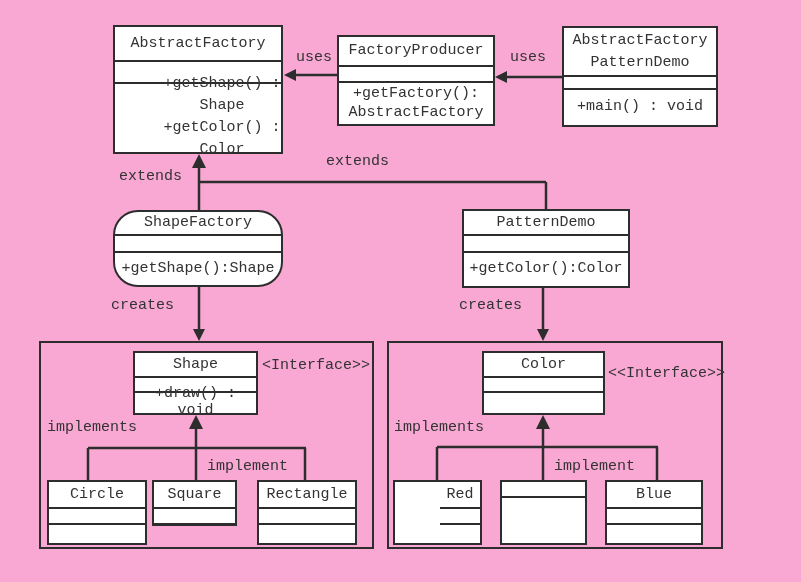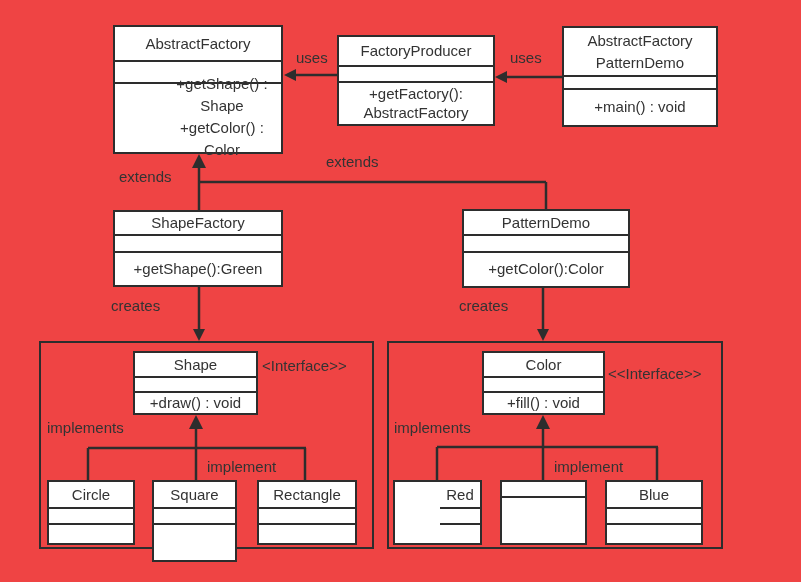--- a/index.html
+++ b/index.html
@@ -1,18 +1,18 @@
 <!DOCTYPE html>
 <html><head>
 <meta charset="utf-8">
 <style>
   html,body { margin:0; padding:0; background:#ffffff; }
   .stage {
-    position:relative; width:801px; height:582px; background:#ef4444;
-    font-family:Liberation Sans, sans-serif; color:#333333; overflow:hidden;
+    position:relative; width:801px; height:582px; background:#f9a8d4;
+    font-family:Liberation Mono, monospace; color:#333333; overflow:hidden;
   }
   .wires { position:absolute; left:0; top:0; }
   .uml-class {
     position:absolute; box-sizing:border-box; background:#ffffff;
     border:2px solid #2d2d2d;
   }
   .cmp { box-sizing:border-box; }
   .cmp.title {
     border-bottom:2px solid #2d2d2d; display:flex; flex-direction:column;
     align-items:center; justify-content:center; font-size:15px; line-height:20px;
@@ -96,25 +96,25 @@
     <div class="cmp title" style="height:49px; line-height:22px;">
       <div>AbstractFactory</div>
       <div>PatternDemo</div>
     </div>
     <div class="cmp empty" style="height:13px"></div>
     <div class="cmp methods" style="height:33px;">
       <div>+main() : void</div>
     </div>
   </div>
 
-  <div class="uml-class" style="left:113px; top:210px; width:170px; height:77px;">
+  <div class="uml-class" style="left:113px; top:210px; width:170px; height:77px;border-radius:25px;">
     <div class="cmp title" style="height:24px">ShapeFactory</div>
     <div class="cmp empty" style="height:17px"></div>
     <div class="cmp methods" style="height:30px;">
-      <div>+getShape():Green</div>
+      <div>+getShape():Shape</div>
     </div>
   </div>
 
   <div class="uml-class" style="left:462px; top:209px; width:168px; height:79px;">
     <div class="cmp title" style="height:25px">PatternDemo</div>
     <div class="cmp empty" style="height:17px"></div>
     <div class="cmp methods" style="height:31px;">
       <div>+getColor():Color</div>
     </div>
   </div>
@@ -124,32 +124,29 @@
     <div class="cmp empty" style="height:15px"></div>
     <div class="cmp methods" style="height:18px;">
       <div>+draw() : void</div>
     </div>
   </div>
   <div class="lbl" style="left:262px; top:357px;">&lt;Interface&gt;&gt;</div>
 
   <div class="uml-class" style="left:482px; top:351px; width:123px; height:64px;">
     <div class="cmp title" style="height:25px">Color</div>
     <div class="cmp empty" style="height:15px"></div>
-    <div class="cmp methods" style="height:18px;">
-      <div>+fill() : void</div>
-    </div>
   </div>
   <div class="lbl" style="left:608px; top:365px;">&lt;&lt;Interface&gt;&gt;</div>
 
-  <div class="uml-class" style="left:47px; top:480px; width:88px; height:65px;">
+  <div class="uml-class" style="left:47px; top:480px; width:100px; height:65px;">
     <div class="cmp title" style="height:27px">Circle</div>
     <div class="cmp empty" style="height:16px"></div>
     <div class="cmp empty last" style="height:16px"></div>
   </div>
-  <div class="uml-class" style="left:152px; top:480px; width:85px; height:82px;">
+  <div class="uml-class" style="left:152px; top:480px; width:85px; height:46px;">
     <div class="cmp title" style="height:27px">Square</div>
     <div class="cmp empty" style="height:16px"></div>
     <div class="cmp empty last" style="height:16px"></div>
   </div>
   <div class="uml-class" style="left:257px; top:480px; width:100px; height:65px;">
     <div class="cmp title" style="height:27px">Rectangle</div>
     <div class="cmp empty" style="height:16px"></div>
     <div class="cmp empty last" style="height:16px"></div>
   </div>
 

